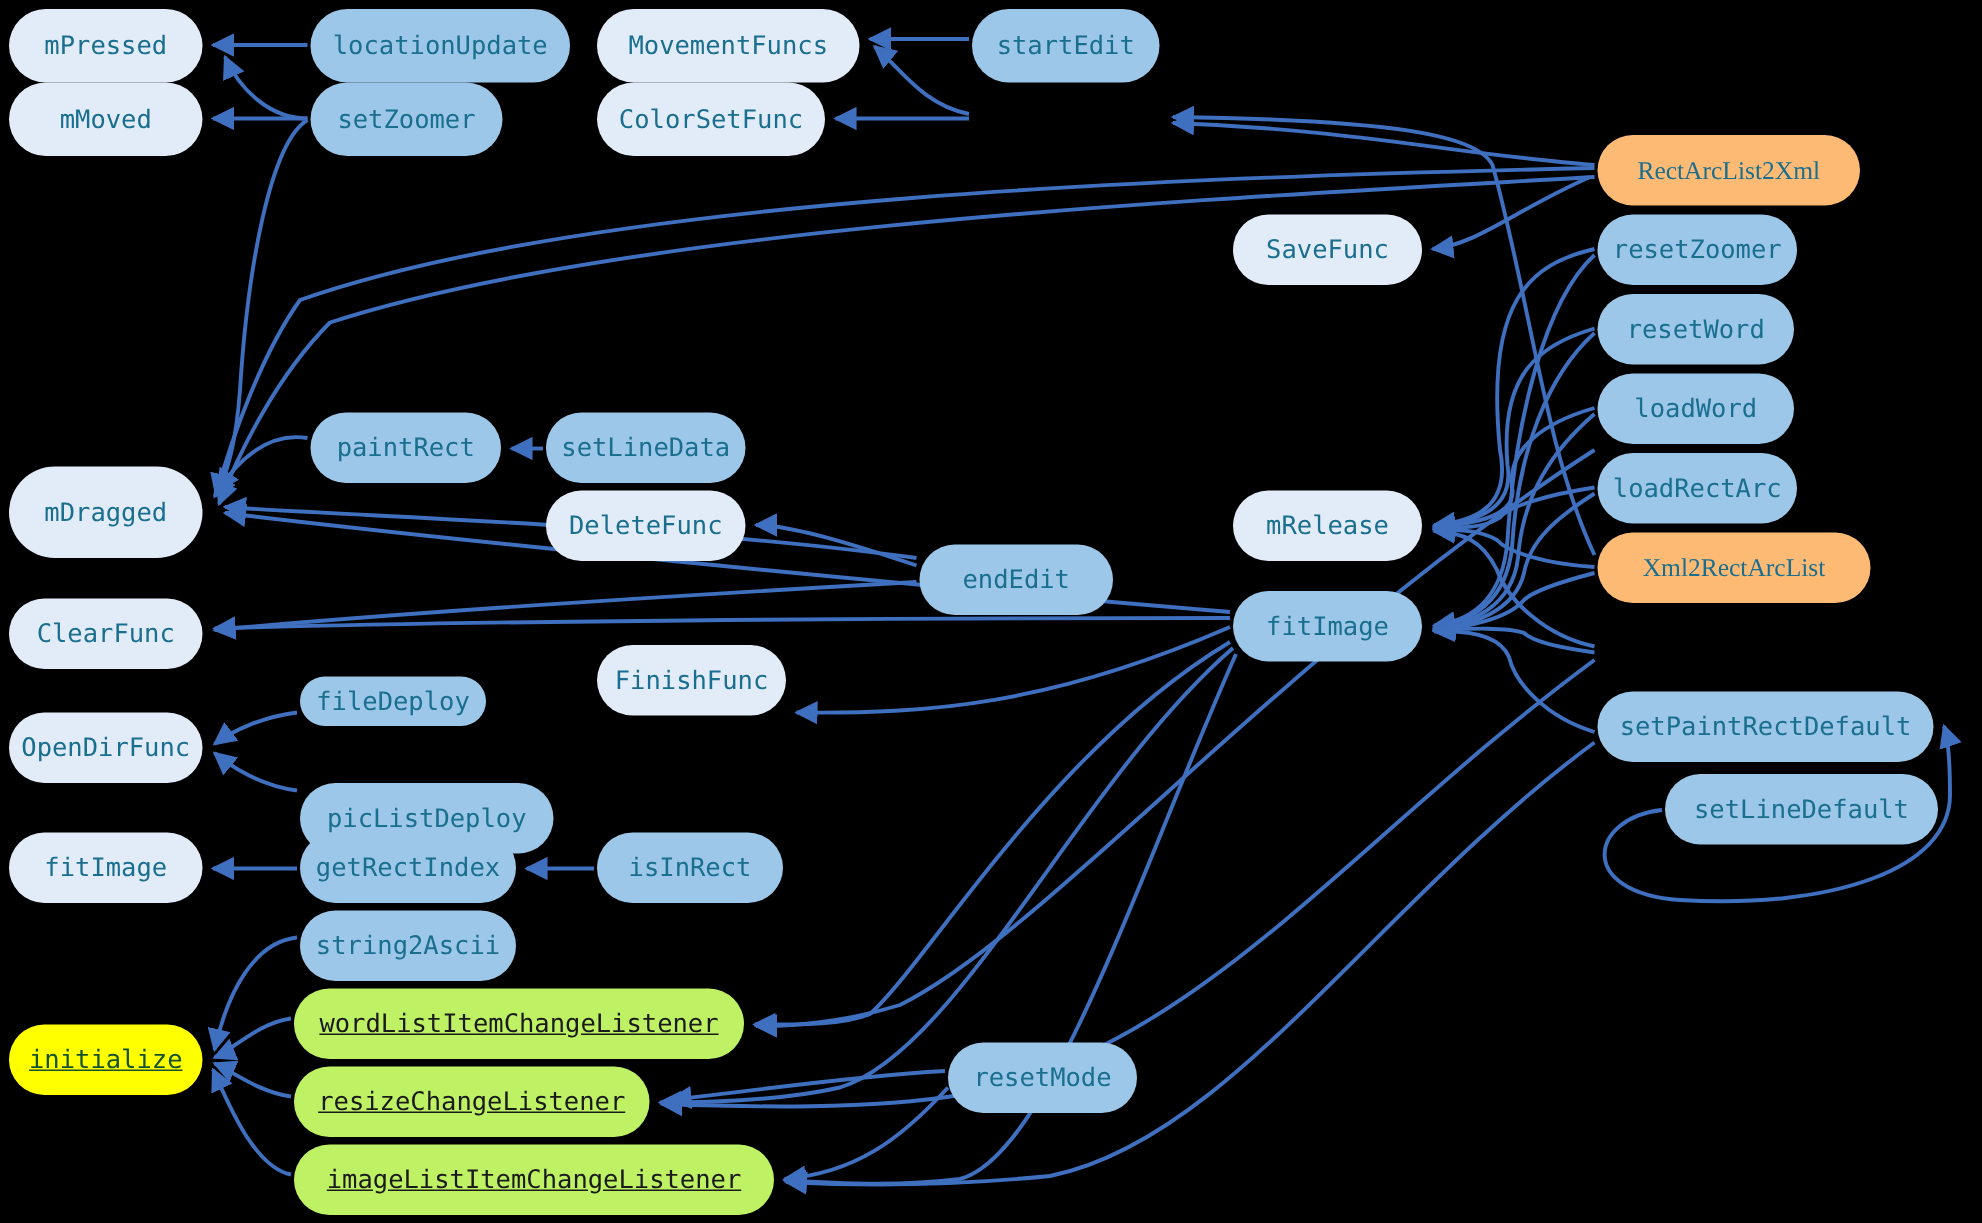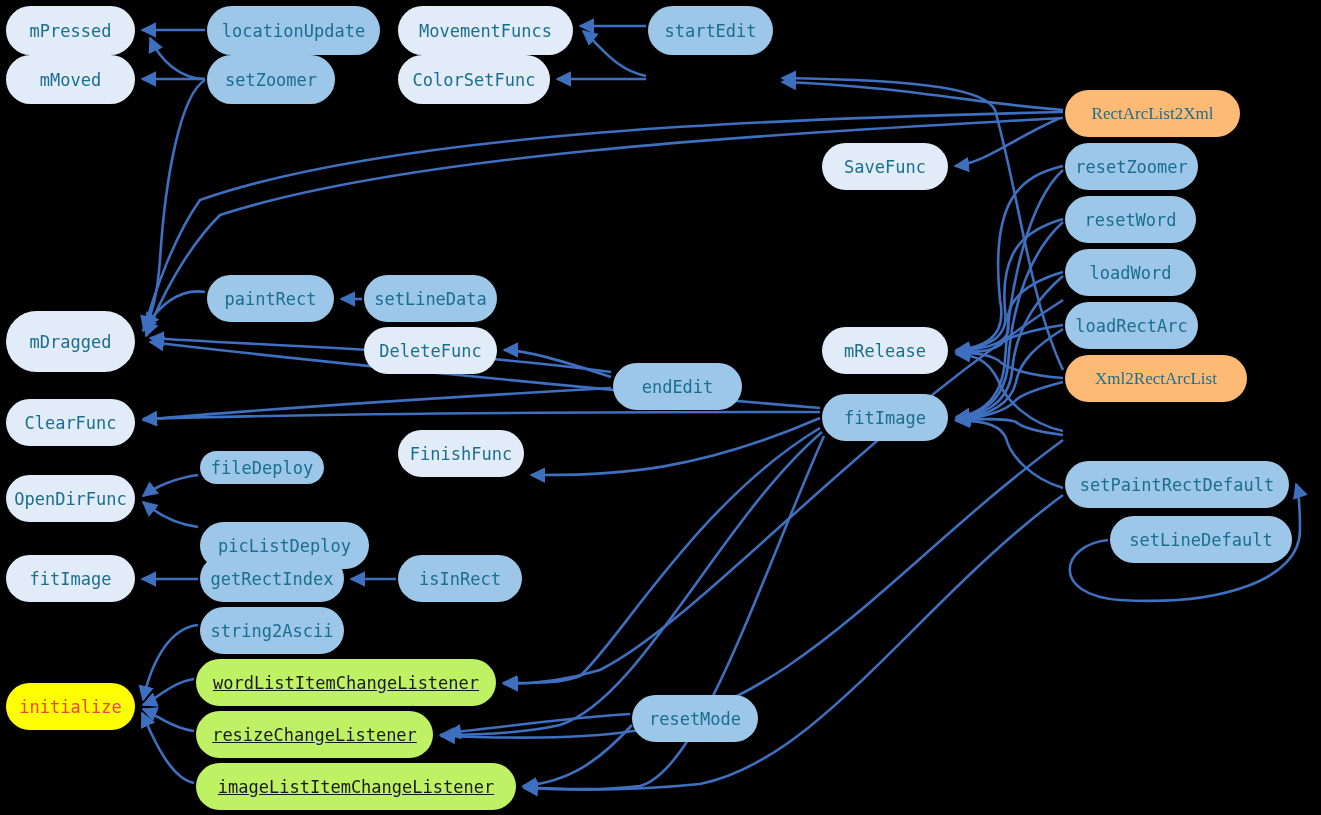--- a/index.html
+++ b/index.html
@@ -6,21 +6,21 @@
   #stage{position:relative;width:1321px;height:815px;background:#000;overflow:hidden;
          font-family:"DejaVu Sans Mono","Liberation Mono",monospace;}
   #edges{position:absolute;left:0;top:0;width:1321px;height:815px;}
   .node{position:absolute;display:flex;align-items:center;justify-content:center;
         border-radius:999px;box-sizing:border-box;color:#1a6e8e;white-space:nowrap;
         font-size:17px;letter-spacing:0px;z-index:5;}
   .n-pale{background:#e2ecf8;}
   .n-blue{background:#9cc7e9;}
   .n-gray{background:#fdba74;font-family:Liberation Serif, serif;}
   .n-orange{background:#bef264;color:#1a1a1a;text-decoration:underline;}
-  .n-yellow{background:#ffff00;color:#ef4444;}
+  .n-yellow{background:#ffff00;color:#14532d;text-decoration:underline;}
 </style>
 </head>
 <body>
 
 <div id="stage">
 
   <svg id="edges" viewBox="0 0 1321 815" xmlns="http://www.w3.org/2000/svg">
     <defs>
       <marker id="ah" viewBox="0 0 10 10" refX="9" refY="5" markerWidth="6" markerHeight="6" orient="auto-start-reverse">
         <path d="M 0 0 L 10 5 L 0 10 z" fill="#3f6fbf"></path>

